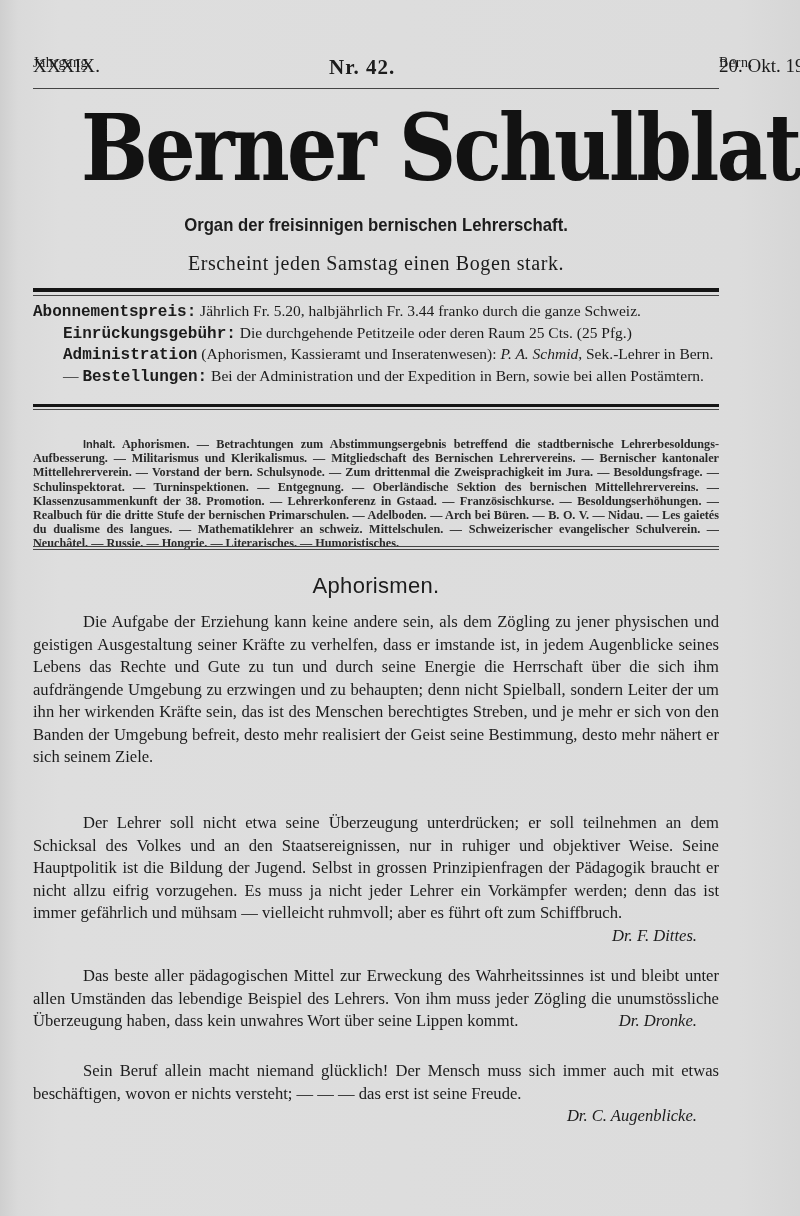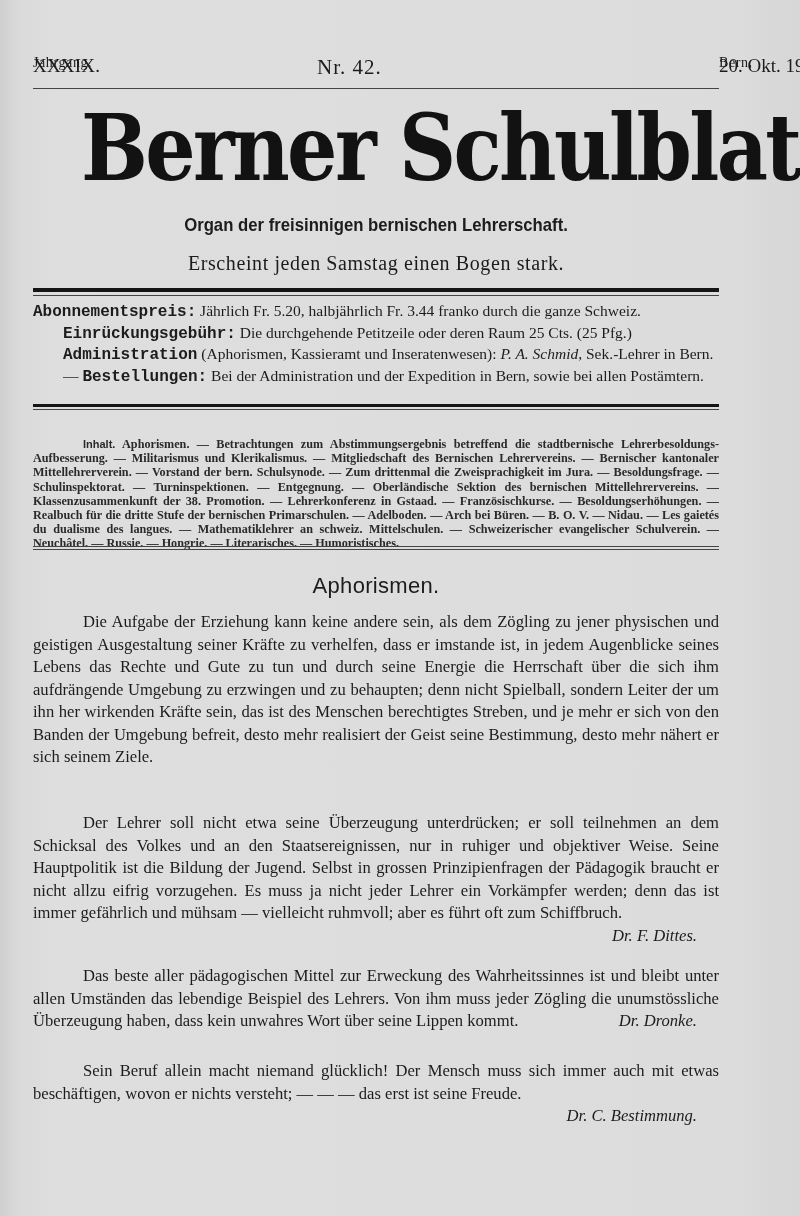--- a/index.html
+++ b/index.html
@@ -13,21 +13,21 @@
   .page {
     position: absolute; left: 0; top: 0; width: 800px; height: 1216px;
     background: linear-gradient(90deg, #cfcfcf 0px, #dadada 18px, #dedede 60px, #dcdcdc 740px, #d6d6d6 800px);
   }
   .col { position: absolute; left: 33px; width: 686px; }
 
   .issue-line { top: 55px; height: 30px; font-size: 19px; }
   .issue-line span { position: absolute; top: 0; white-space: nowrap; }
   .vol { left: 0; letter-spacing: 0.2px; }
   .vol .sc { font-size: 14px; letter-spacing: 0.6px; }
-  .nr { left: 284px; font-weight: normal; font-size: 21px; letter-spacing: 1px; }
+  .nr { left: 296px; font-weight: bold; font-size: 21px; letter-spacing: 1px; }
   .date { right: 0; }
   .date .sc { font-size: 14px; letter-spacing: 0.6px; }
 
   .rule-thin { position: absolute; left: 33px; width: 686px; height: 1px; background: #444; }
   .rule-thick { position: absolute; left: 33px; width: 686px; height: 4px; background: #151515; }
 
   .masthead {
     top: 96px; height: 104px; text-align: center;
     font-family: "DejaVu Serif", serif; font-weight: bold;
     font-size: 92px; line-height: 104px; color: #121212;
@@ -120,16 +120,16 @@
 
   <div class="col aph a2">
     <p><span>Der Lehrer soll nicht etwa seine Überzeugung unterdrücken; er soll teilnehmen an dem Schicksal des Volkes und an den Staatsereignissen, nur in ruhiger und objektiver Weise. Seine Hauptpolitik ist die Bildung der Jugend. Selbst in grossen Prinzipienfragen der Pädagogik braucht er nicht allzu eifrig vorzugehen. Es muss ja nicht jeder Lehrer ein Vorkämpfer werden; denn das ist immer gefährlich und mühsam — vielleicht ruhmvoll; aber es führt oft zum Schiffbruch.</span><span class="inline-author">Dr. F. Dittes.</span></p>
   </div>
 
   <div class="col aph a3">
     <p><span>Das beste aller pädagogischen Mittel zur Erweckung des Wahrheitssinnes ist und bleibt unter allen Umständen das lebendige Beispiel des Lehrers. Von ihm muss jeder Zögling die unumstössliche Überzeugung haben, dass kein unwahres Wort über seine Lippen kommt.</span><span class="inline-author">Dr. Dronke.</span></p>
   </div>
 
   <div class="col aph a4">
-    <p><span>Sein Beruf allein macht niemand glücklich! Der Mensch muss sich immer auch mit etwas beschäftigen, wovon er nichts versteht; — — — das erst ist seine Freude.</span><span class="inline-author">Dr. C. Bestimmung.</span></p>
+    <p><span>Sein Beruf allein macht niemand glücklich! Der Mensch muss sich immer auch mit etwas beschäftigen, wovon er nichts versteht; — — — das erst ist seine Freude.</span><span class="inline-author">Dr. C. Augenblicke.</span></p>
   </div>
 
 </div>
 
 </body></html>

